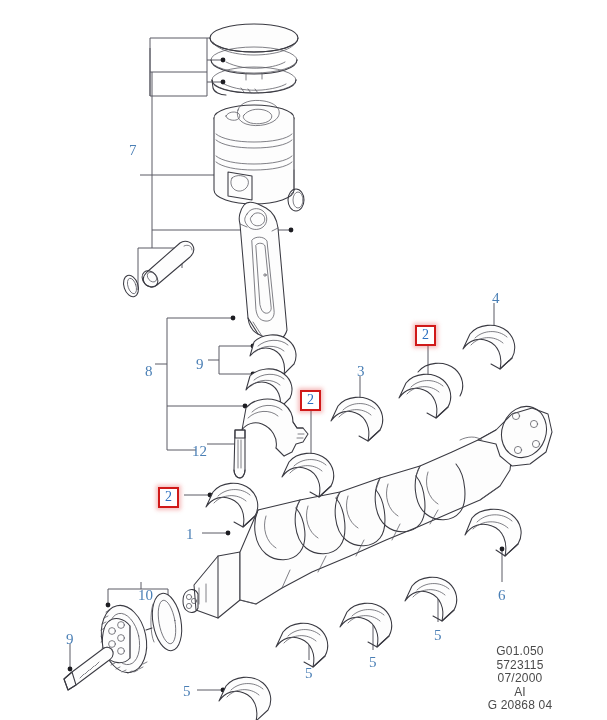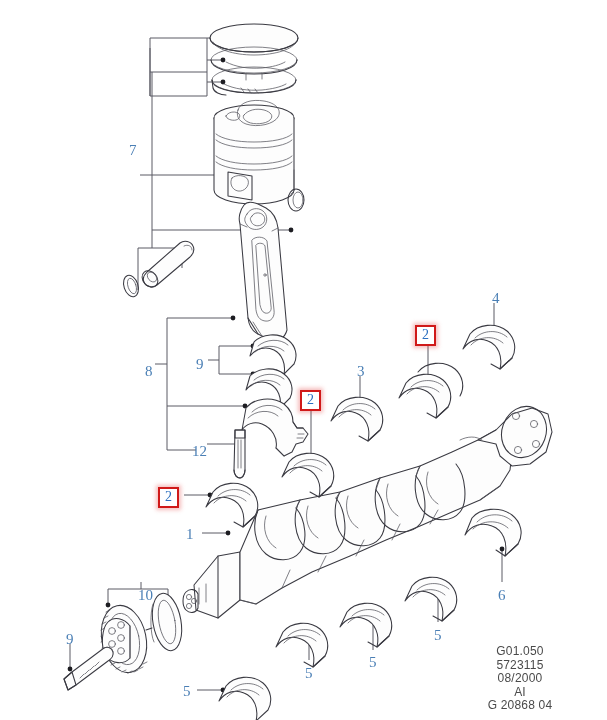--- a/index.html
+++ b/index.html
@@ -420,18 +420,18 @@
 
   <div class="callout" style="left:138px; top:588px;">10</div>
 
   <div class="callout" style="left:66px; top:632px;">9</div>
 
   <div class="callout" style="left:192px; top:444px;">12</div>
 
   <div id="doc-ref">
     <div>G01.050</div>
     <div>5723115</div>
-    <div>08/2000</div>
+    <div>07/2000</div>
     <div>AI</div>
     <div>G 20868 04</div>
   </div>
 
 </div>
 
 </body></html>

